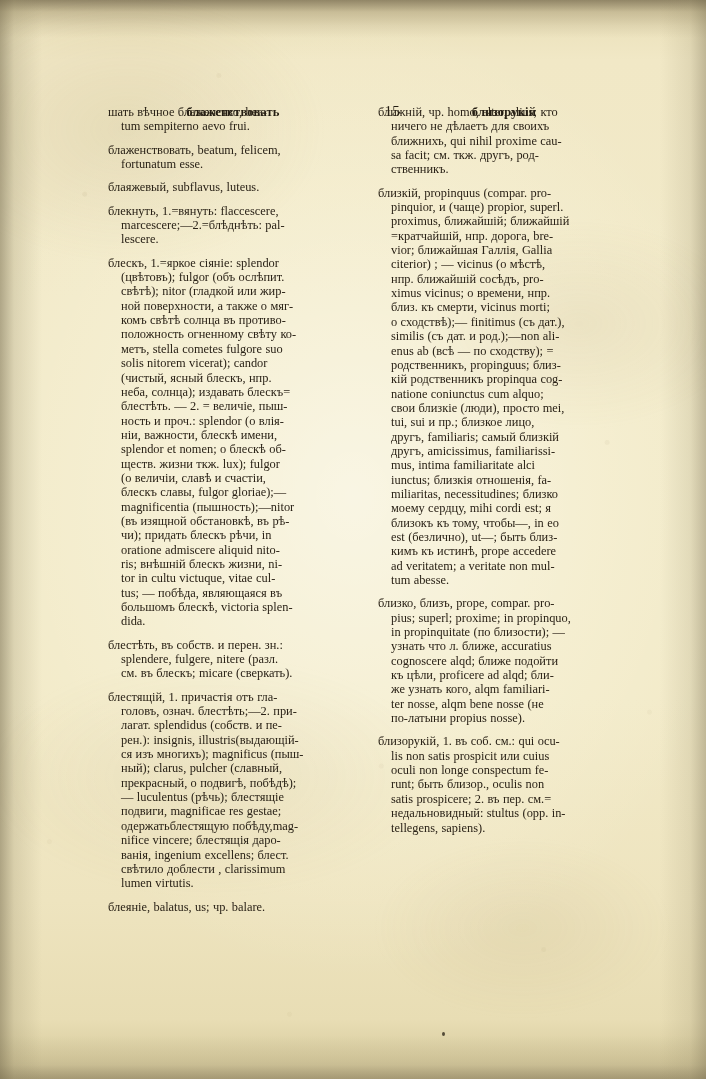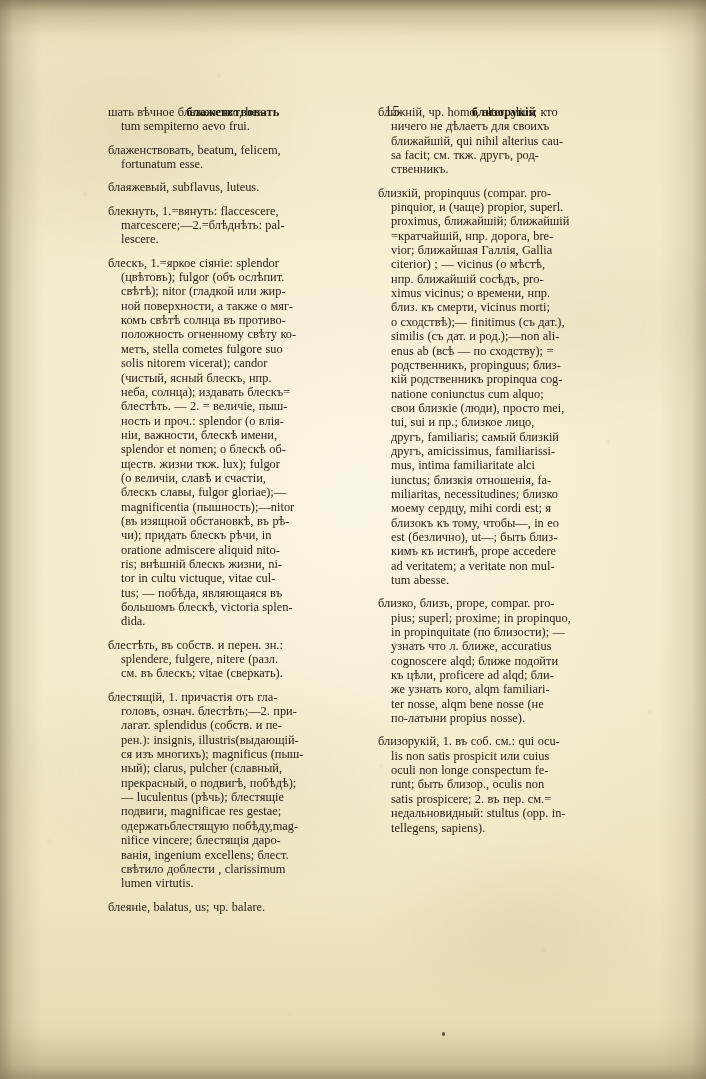--- a/index.html
+++ b/index.html
@@ -141,26 +141,26 @@
     <div id="head-folio" class="head-word">15</div>
     <div id="head-right" class="head-word">близорукій</div>
   </div>
 
   <div id="column-left" class="column">
       <div class="entry"><span>шать вѣчное блаженство, bea-</span><br><span>tum sempiterno aevo frui.</span></div>
       <div class="entry"><span>блаженствовать, beatum, felicem,</span><br><span>fortunatum esse.</span></div>
       <div class="entry"><span>блаяжевый, subflavus, luteus.</span></div>
       <div class="entry"><span>блекнуть, 1.=вянуть: flaccescere,</span><br><span>marcescere;—2.=блѣднѣть: pal-</span><br><span>lescere.</span></div>
       <div class="entry"><span>блескъ, 1.=яркое сіяніе: splendor</span><br><span>(цвѣтовъ); fulgor (объ ослѣпит.</span><br><span>свѣтѣ); nitor (гладкой или жир-</span><br><span>ной поверхности, а также о мяг-</span><br><span>комъ свѣтѣ солнца въ противо-</span><br><span>положность огненному свѣту ко-</span><br><span>метъ, stella cometes fulgore suo</span><br><span>solis nitorem vicerat); candor</span><br><span>(чистый, ясный блескъ, нпр.</span><br><span>неба, солнца); издавать блескъ=</span><br><span>блестѣть. — 2. = величіе, пыш-</span><br><span>ность и проч.: splendor (о влія-</span><br><span>ніи, важности, блескѣ имени,</span><br><span>splendor et nomen; о блескѣ об-</span><br><span>ществ. жизни ткж. lux); fulgor</span><br><span>(о величіи, славѣ и счастіи,</span><br><span>блескъ славы, fulgor gloriae);—</span><br><span>magnificentia (пышность);—nitor</span><br><span>(въ изящной обстановкѣ, въ рѣ-</span><br><span>чи); придать блескъ рѣчи, in</span><br><span>oratione admiscere aliquid nito-</span><br><span>ris; внѣшній блескъ жизни, ni-</span><br><span>tor in cultu victuque, vitae cul-</span><br><span>tus; — побѣда, являющаяся въ</span><br><span>большомъ блескѣ, victoria splen-</span><br><span>dida.</span></div>
-      <div class="entry"><span>блестѣть, въ собств. и перен. зн.:</span><br><span>splendere, fulgere, nitere (разл.</span><br><span>см. въ блескъ; vitae (сверкать).</span></div>
+      <div class="entry"><span>блестѣть, въ собств. и перен. зн.:</span><br><span>splendere, fulgere, nitere (разл.</span><br><span>см. въ блескъ; micare (сверкать).</span></div>
       <div class="entry"><span>блестящій, 1. причастія отъ гла-</span><br><span>головъ, означ. блестѣть;—2. при-</span><br><span>лагат. splendidus (собств. и пе-</span><br><span>рен.): insignis, illustris(выдающій-</span><br><span>ся изъ многихъ); magnificus (пыш-</span><br><span>ный); clarus, pulcher (славный,</span><br><span>прекрасный, о подвигѣ, побѣдѣ);</span><br><span>— luculentus (рѣчь); блестящіе</span><br><span>подвиги, magnificae res gestae;</span><br><span>одержатьблестящую побѣду,mag-</span><br><span>nifice vincere; блестящія даро-</span><br><span>ванія, ingenium excellens; блест.</span><br><span>свѣтило доблести , clarissimum</span><br><span>lumen virtutis.</span></div>
       <div class="entry"><span>блеяніе, balatus, us; чр. balare.</span></div>
     </div>
   <div id="column-right" class="column">
-      <div class="entry"><span>ближній, чр. homo, alter, alius; кто</span><br><span>ничего не дѣлаетъ для своихъ</span><br><span>ближайшій, qui nihil alterius cau-</span><br><span>sa facit; см. ткж. другъ, род-</span><br><span>ственникъ.</span></div>
+      <div class="entry"><span>ближній, чр. homo, alter, alius; кто</span><br><span>ничего не дѣлаетъ для своихъ</span><br><span>ближнихъ, qui nihil proxime cau-</span><br><span>sa facit; см. ткж. другъ, род-</span><br><span>ственникъ.</span></div>
       <div class="entry"><span>близкій, propinquus (compar. pro-</span><br><span>pinquior, и (чаще) propior, superl.</span><br><span>proximus, ближайшій; ближайшій</span><br><span>=кратчайшій, нпр. дорога, bre-</span><br><span>vior; ближайшая Галлія, Gallia</span><br><span>citerior) ; — vicinus (о мѣстѣ,</span><br><span>нпр. ближайшій сосѣдъ, pro-</span><br><span>ximus vicinus; о времени, нпр.</span><br><span>близ. къ смерти, vicinus morti;</span><br><span>о сходствѣ);— finitimus (съ дат.),</span><br><span>similis (съ дат. и род.);—non ali-</span><br><span>enus ab (всѣ — по сходству); =</span><br><span>родственникъ, propinguus; близ-</span><br><span>кій родственникъ propinqua cog-</span><br><span>natione coniunctus cum alquo;</span><br><span>свои близкіе (люди), просто mei,</span><br><span>tui, sui и пр.; близкое лицо,</span><br><span>другъ, familiaris; самый близкій</span><br><span>другъ, amicissimus, familiarissi-</span><br><span>mus, intima familiaritate alci</span><br><span>iunctus; близкія отношенія, fa-</span><br><span>miliaritas, necessitudines; близко</span><br><span>моему сердцу, mihi cordi est; я</span><br><span>близокъ къ тому, чтобы—, in eo</span><br><span>est (безлично), ut—; быть близ-</span><br><span>кимъ къ истинѣ, prope accedere</span><br><span>ad veritatem; a veritate non mul-</span><br><span>tum abesse.</span></div>
       <div class="entry"><span>близко, близъ, prope, compar. pro-</span><br><span>pius; superl; proxime; in propinquo,</span><br><span>in propinquitate (по близости); —</span><br><span>узнать что л. ближе, accuratius</span><br><span>cognoscere alqd; ближе подойти</span><br><span>къ цѣли, proficere ad alqd; бли-</span><br><span>же узнать кого, alqm familiari-</span><br><span>ter nosse, alqm bene nosse (не</span><br><span>по-латыни propius nosse).</span></div>
       <div class="entry"><span>близорукій, 1. въ соб. см.: qui ocu-</span><br><span>lis non satis prospicit или cuius</span><br><span>oculi non longe conspectum fe-</span><br><span>runt; быть близор., oculis non</span><br><span>satis prospicere; 2. въ пер. см.=</span><br><span>недальновидный: stultus (opp. in-</span><br><span>tellegens, sapiens).</span></div>
     </div>
 
   <div id="ink-fade"></div>
   <div id="speck-bottom"></div>
 </div>
 
 </body></html>

